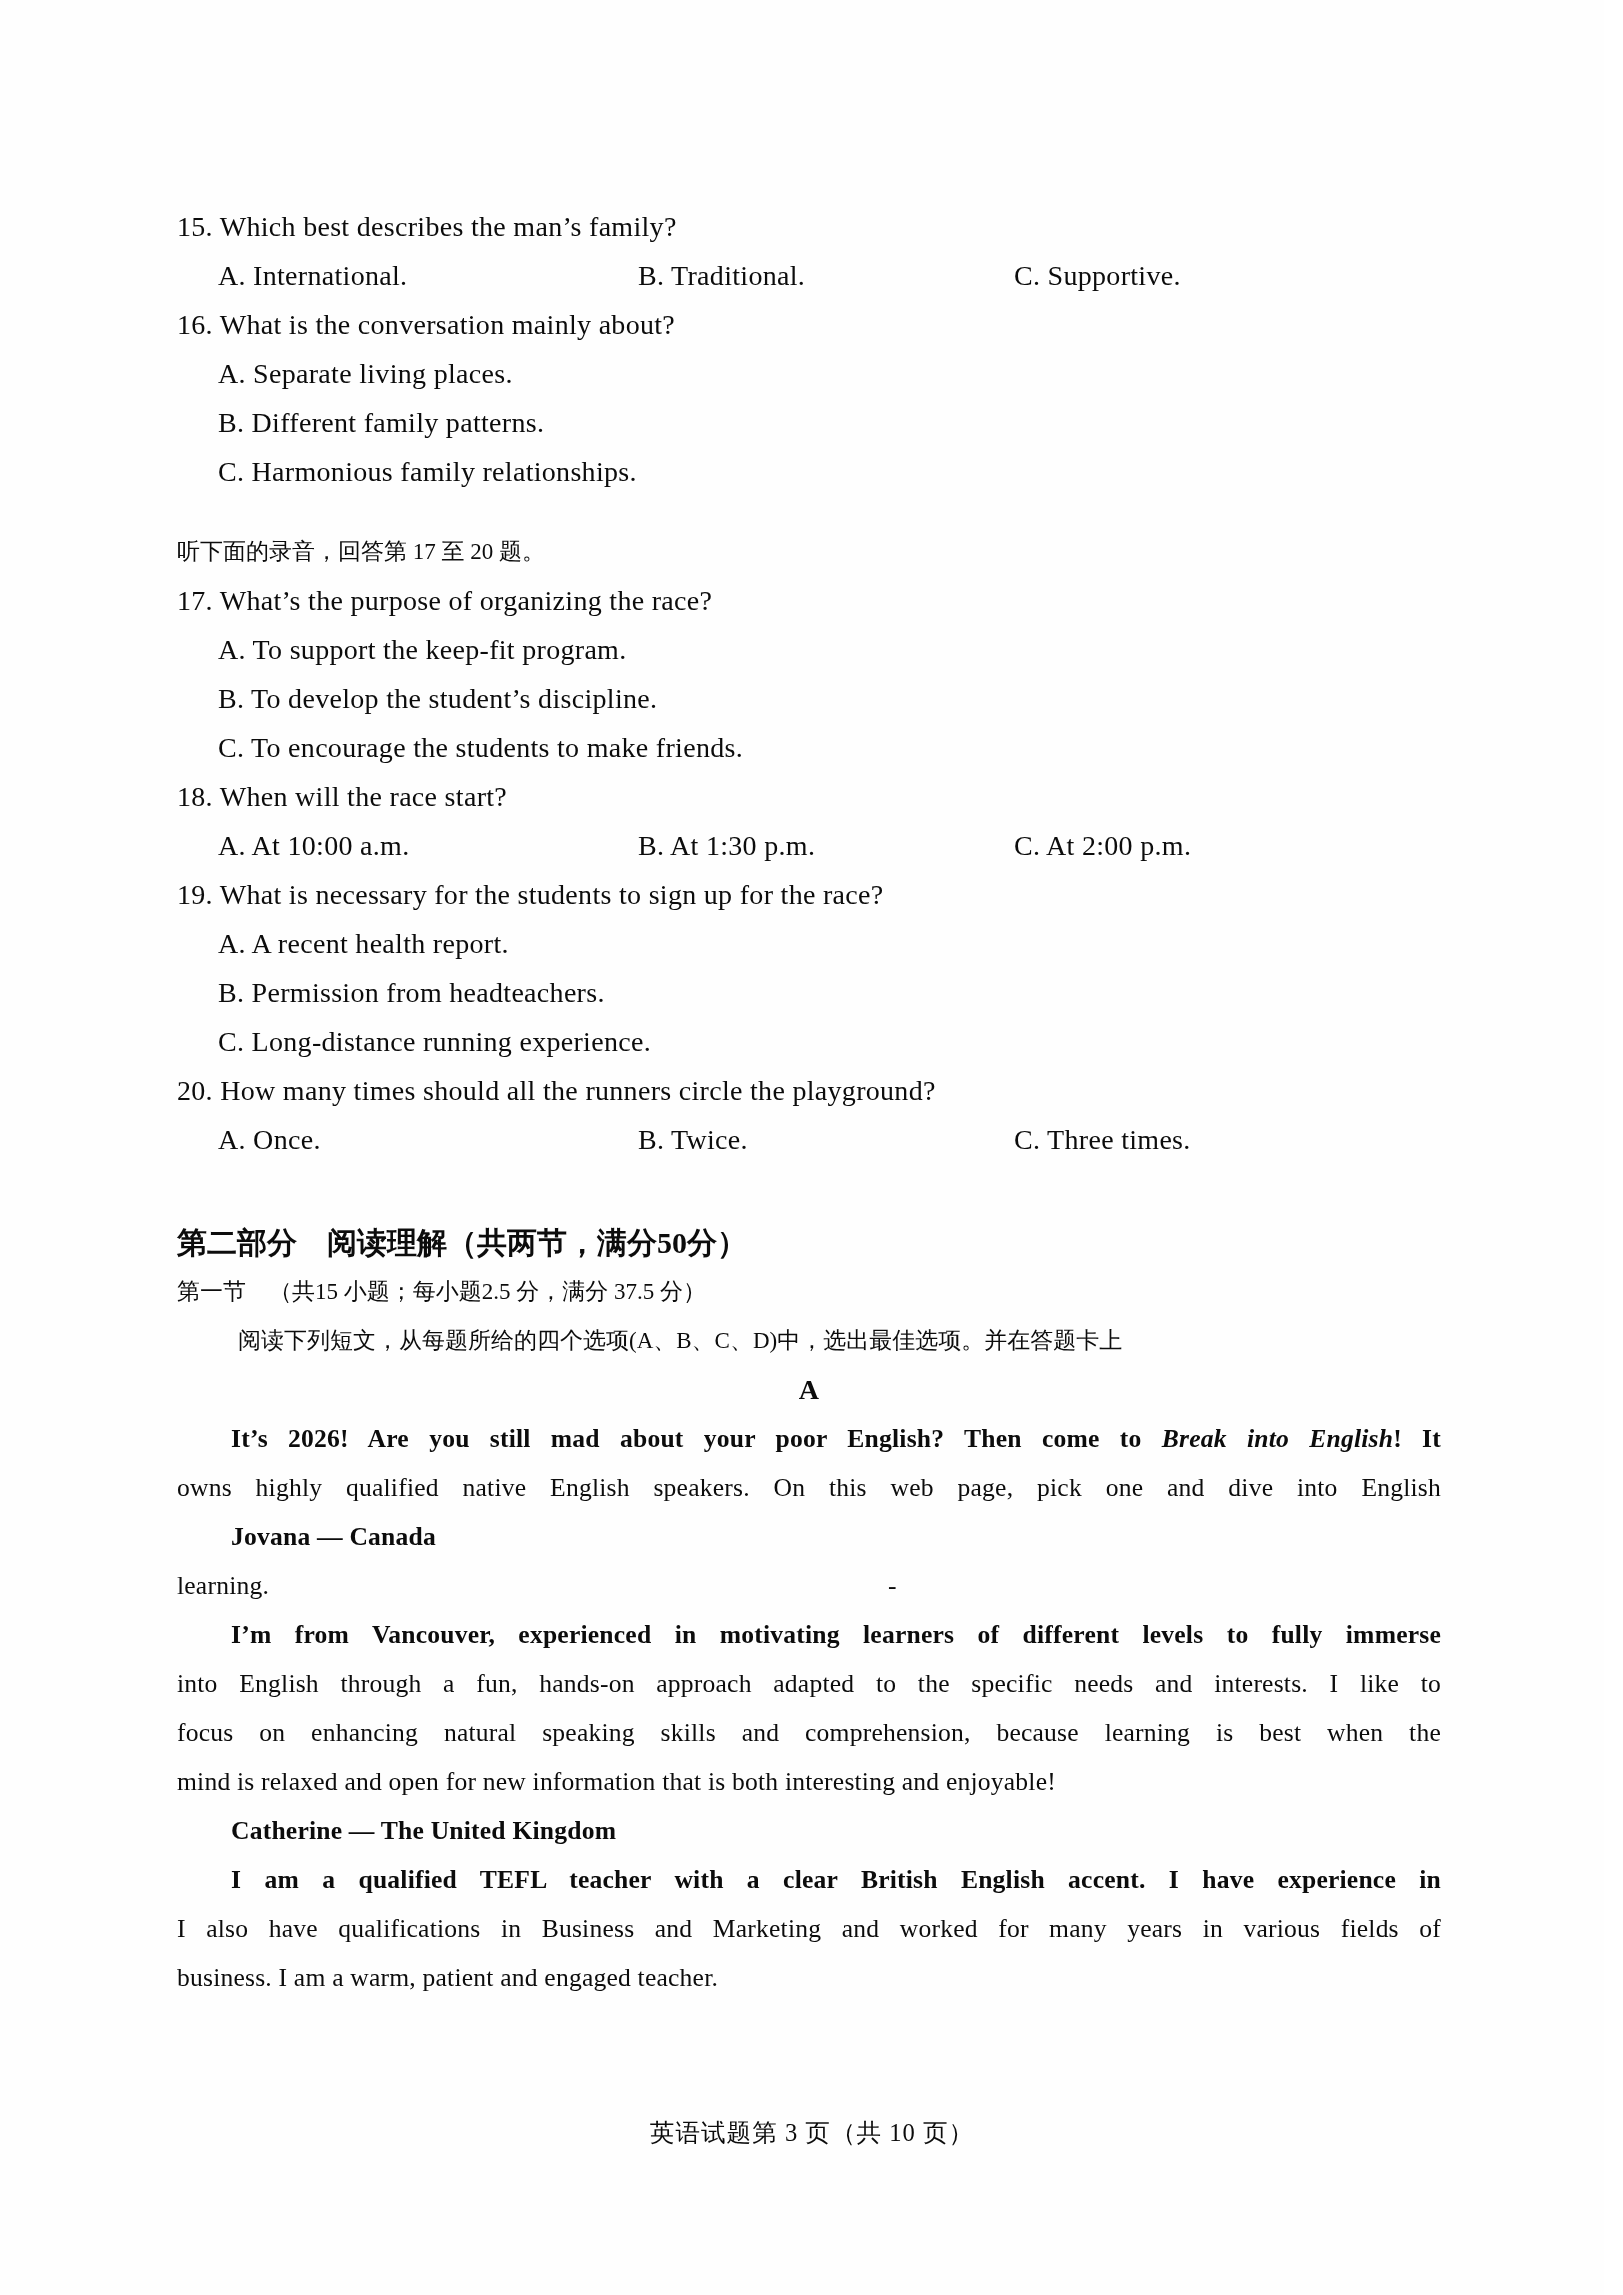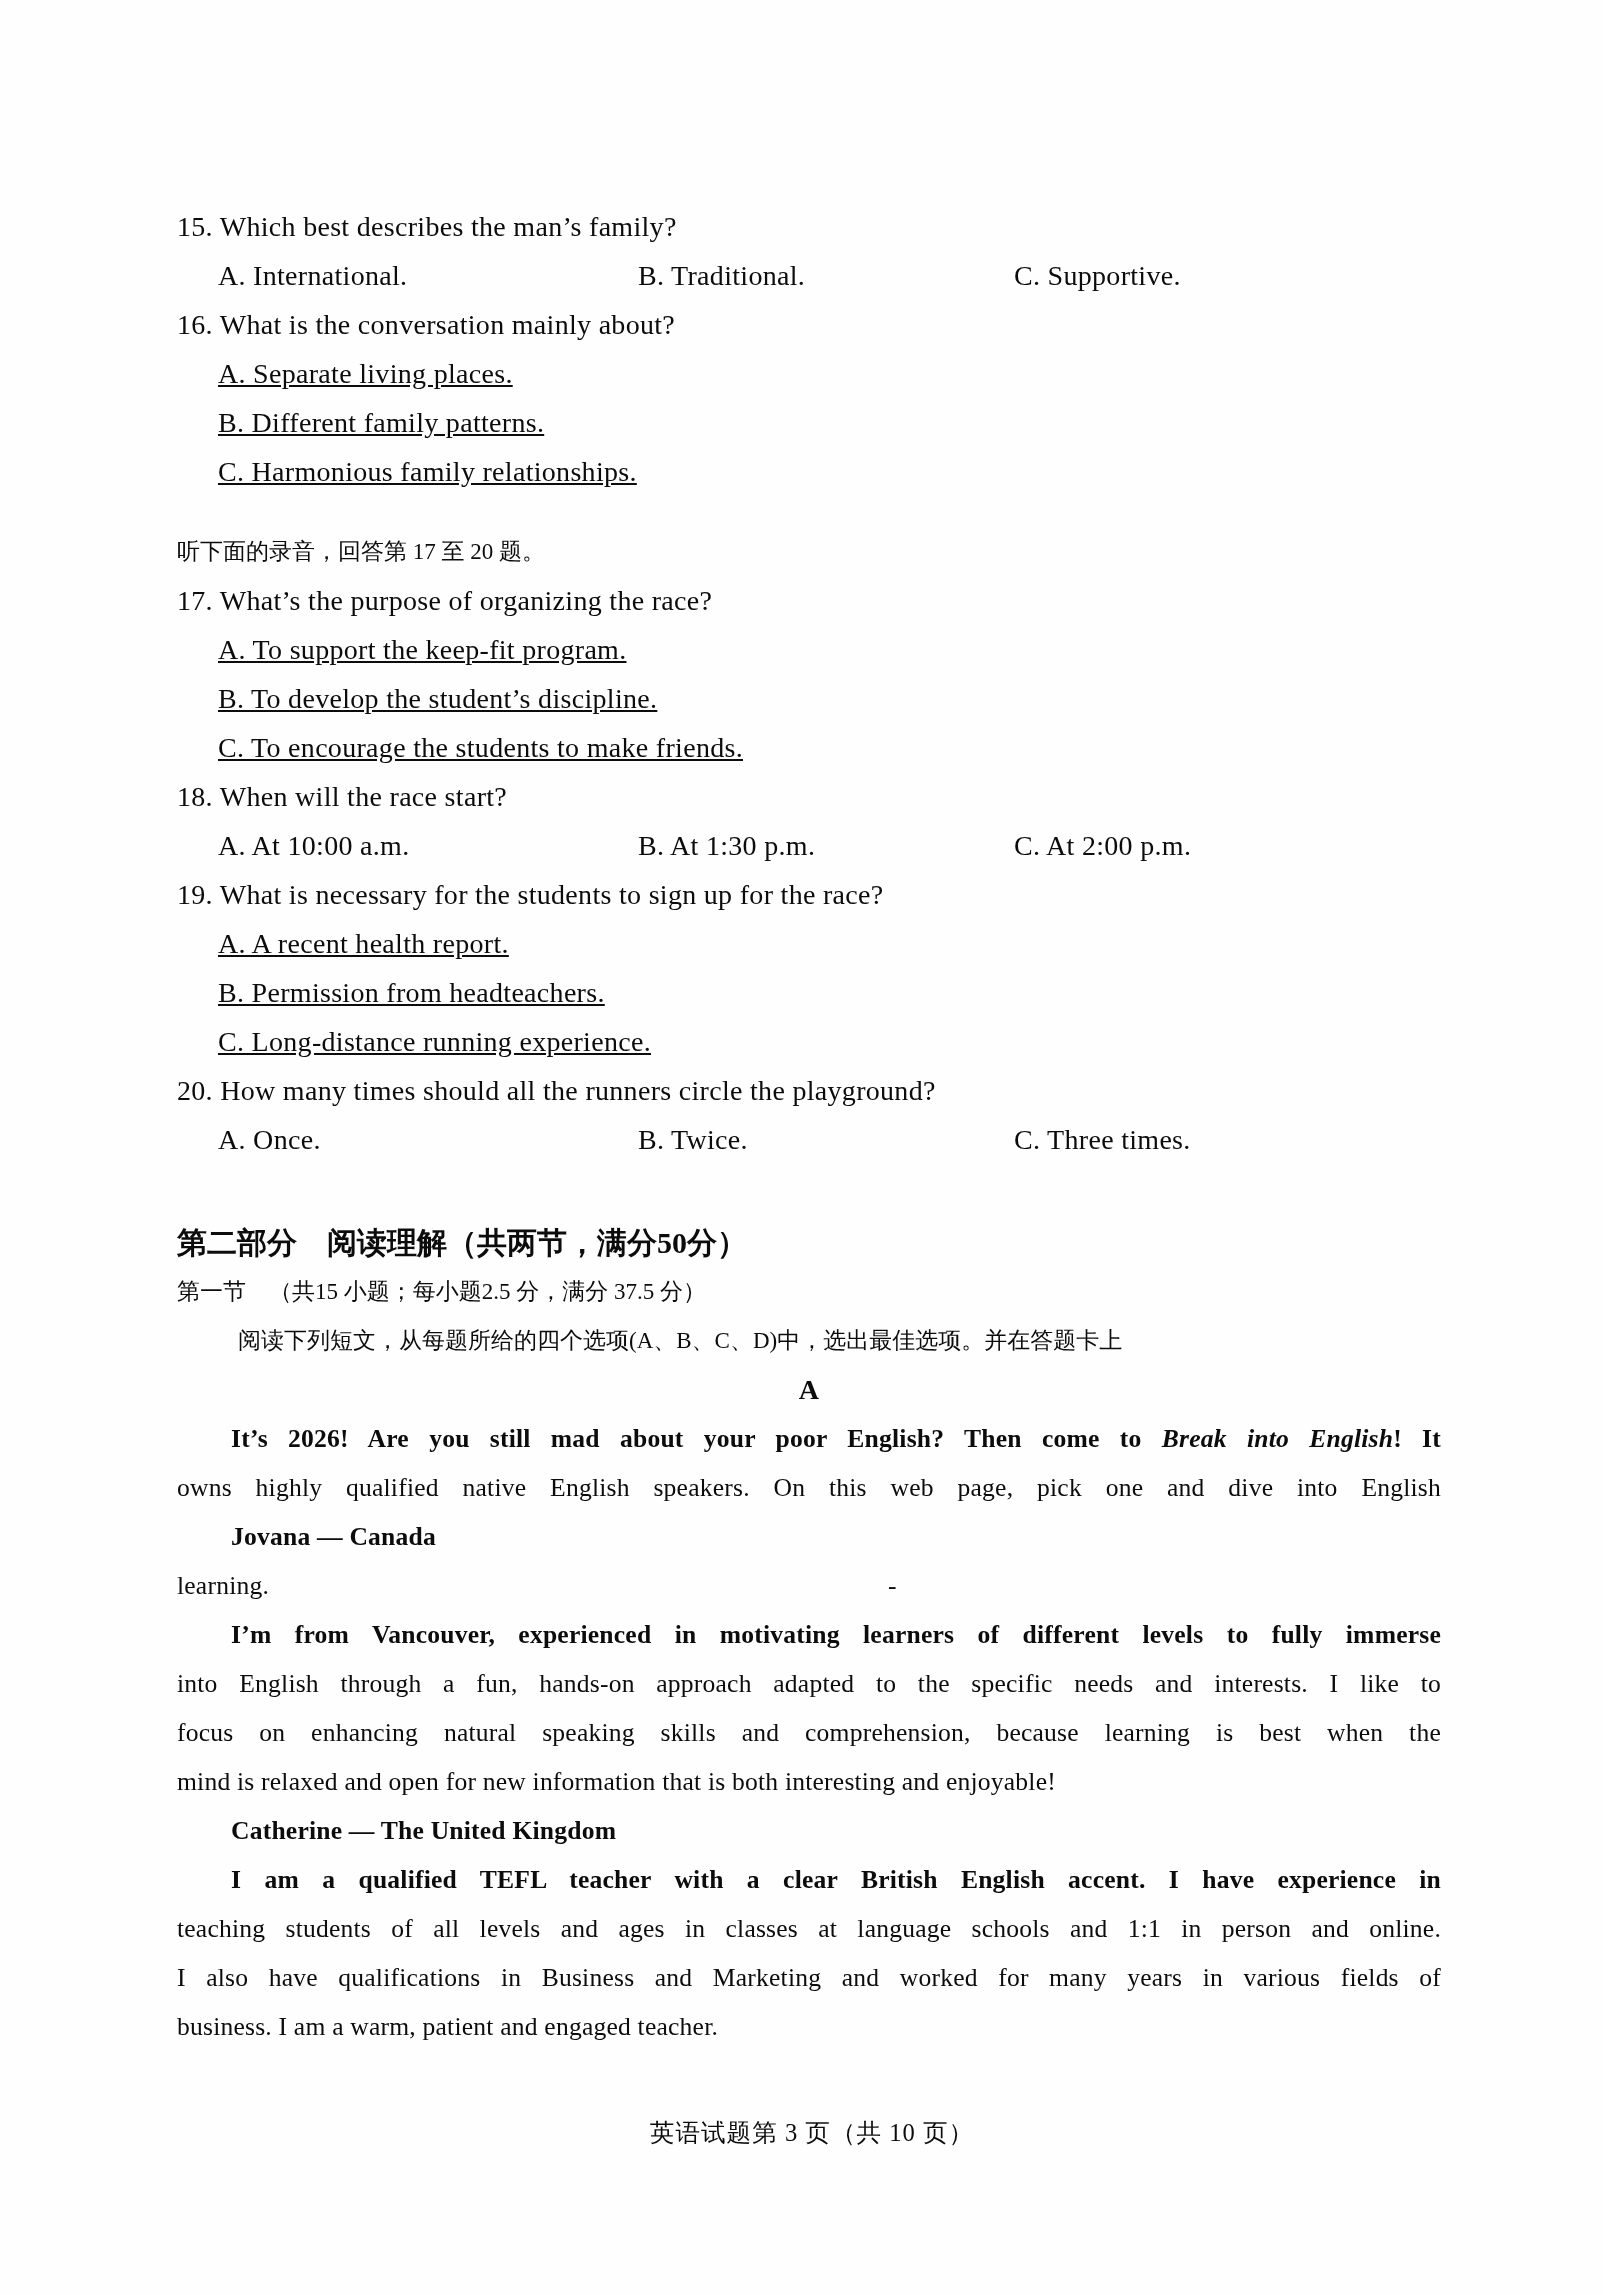--- a/index.html
+++ b/index.html
@@ -18,21 +18,21 @@
   .content {
     position: absolute;
     left: 177px; top: 202px;
     width: 1264px;
     font-size: 28px;
     line-height: 49px;
     letter-spacing: 0.3px;
   }
   .line { white-space: nowrap; }
   .q-line { white-space: nowrap; }
-  .opt-line { padding-left: 41px; white-space: nowrap; text-decoration: underline; }
+  .opt-line { padding-left: 41px; white-space: nowrap; }
   .opt-row { position: relative; height: 49px; }
   .opt-row .col-a { position: absolute; left: 41px; white-space: nowrap; }
   .opt-row .col-b { position: absolute; left: 461px; white-space: nowrap; }
   .opt-row .col-c { position: absolute; left: 837px; white-space: nowrap; }
   .cn { font-size: 23px; letter-spacing: 0; }
   .gap-sm { margin-top: 31px; }
   .gap-lg { margin-top: 54px; }
   .part-header { font-weight: bold; font-size: 30px; letter-spacing: 0; white-space: nowrap; }
   .cn-indent { padding-left: 61px; }
   .indent { padding-left: 54px; font-weight: bold; }
@@ -123,21 +123,20 @@
       <span>learning.</span>
       <span class="artifact-dash">-</span>
     </div>
     <div class="jline indent">I’m from Vancouver, experienced in motivating learners of different levels to fully immerse</div>
     <div class="jline">into English through a fun, hands-on approach adapted to the specific needs and interests. I like to</div>
     <div class="jline">focus on enhancing natural speaking skills and comprehension, because learning is best when the</div>
     <div class="pline">mind is relaxed and open for new information that is both interesting and enjoyable!</div>
 
     <div class="pline bold indent">Catherine — The United Kingdom</div>
     <div class="jline indent">I am a qualified TEFL teacher with a clear British English accent. I have experience in</div>
-    <div class="jline">teaching students of all levels and ages in classes at language schools and 1:1 in person and online.</div>
     <div class="jline">I also have qualifications in Business and Marketing and worked for many years in various fields of</div>
     <div class="pline">business. I am a warm, patient and engaged teacher.</div>
 
   </div>
 
   <div class="footer cn">英语试题第 3 页（共 10 页）</div>
 </div>
 
 
 </body></html>

